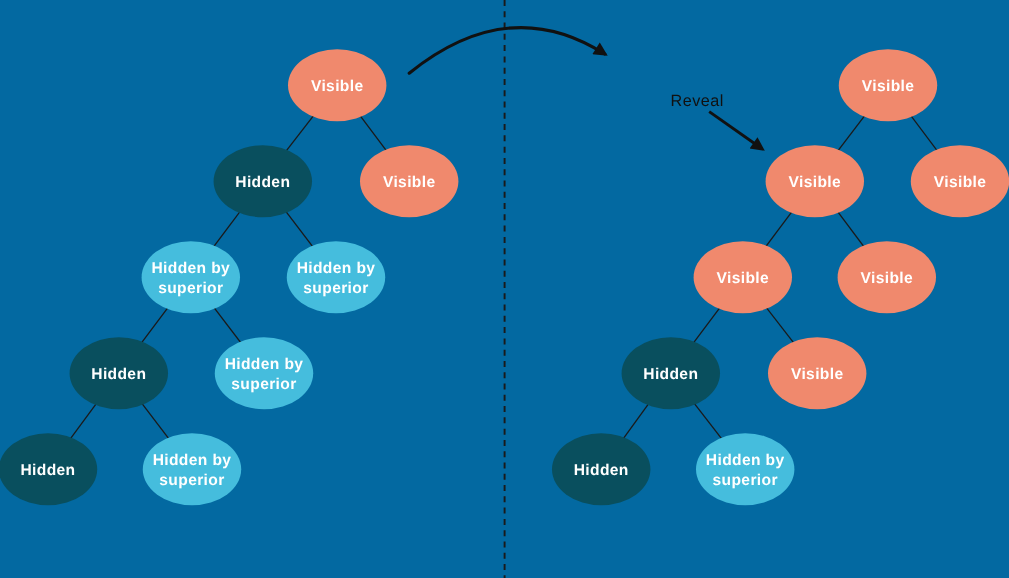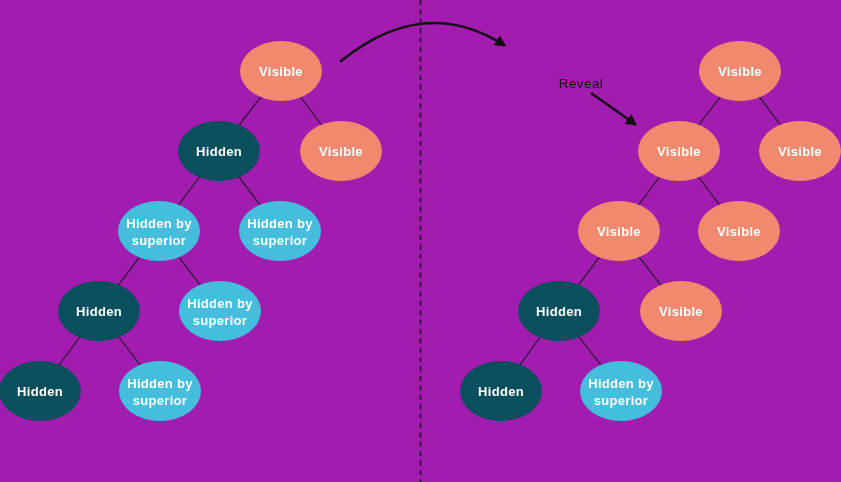--- a/index.html
+++ b/index.html
@@ -4,21 +4,21 @@
 <style>
   html, body {
     margin: 0;
     padding: 0;
     background: #ffffff;
   }
   .canvas-wrap {
     position: relative;
     width: 841px;
     height: 482px;
-    background: #a21caf;
+    background: #0369a1;
     overflow: hidden;
     font-family: "Liberation Sans", sans-serif;
   }
   svg {
     display: block;
   }
   svg text {
     font-family: "Liberation Sans", sans-serif;
   }
   .node-label {

